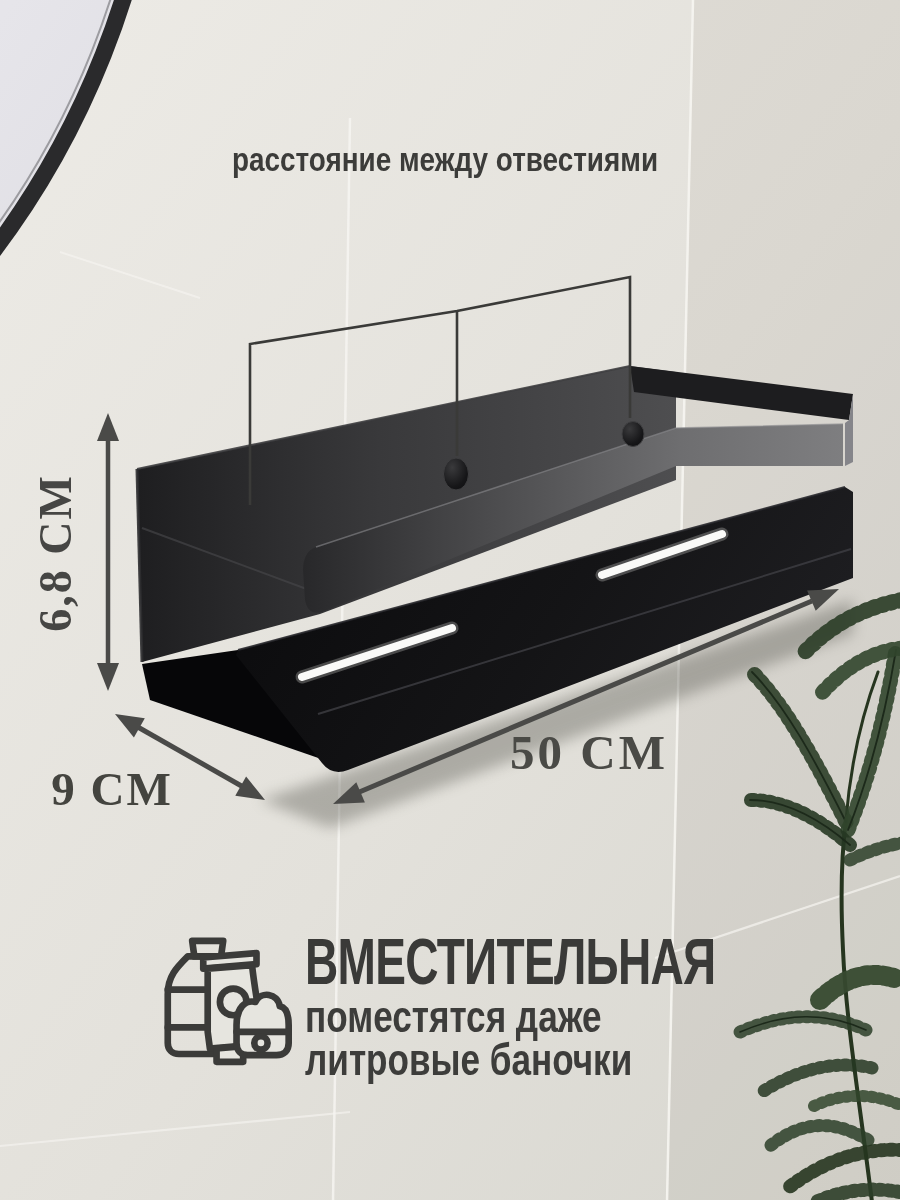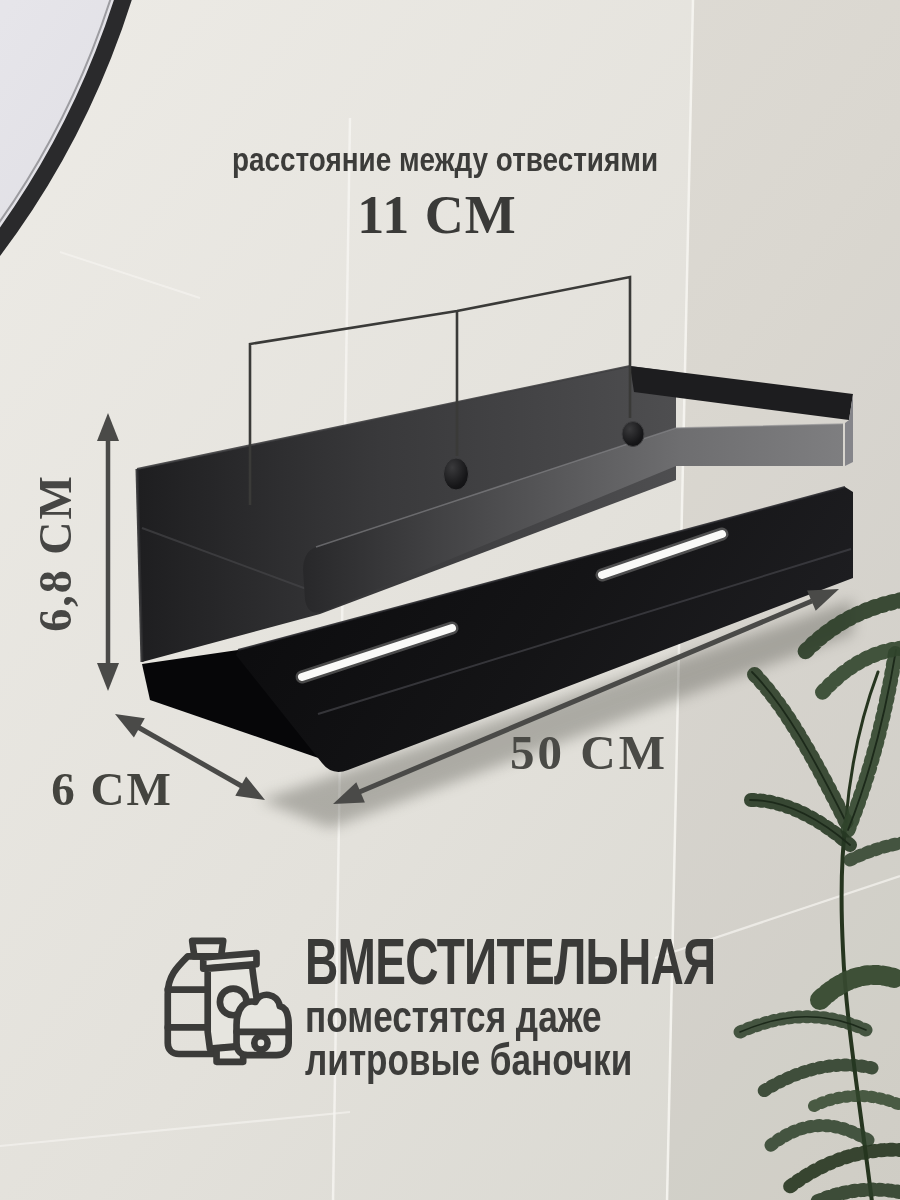--- a/index.html
+++ b/index.html
@@ -195,25 +195,24 @@
 
     <g fill="#4a4a48">
       <line x1="357" y1="793" x2="812" y2="601" stroke="#4a4a48" stroke-width="5"></line>
       <polygon points="333,804 364.9,802.4 356.3,782.2"></polygon>
       <polygon points="839,589 815.7,610.8 807.1,590.6"></polygon>
     </g>
   </svg>
 
   <div class="ann holes-label">расстояние между отвестиями</div>
 
-  <div class="ann holes-value serifdim">11 СМ</div>
 
   <div class="ann height-value serifdim">6,8 СМ</div>
 
-  <div class="ann depth-value serifdim">6 СМ</div>
+  <div class="ann depth-value serifdim">9 СМ</div>
 
   <div class="ann width-value serifdim">50 СМ</div>
 
   <svg class="icon-box" viewBox="0 0 64 64">
     <g stroke="#3b3b39" stroke-width="3" fill="none" stroke-linejoin="round" stroke-linecap="round">
 
       <path d="M19,4 L33,4 L32,11 L20,11 Z"></path>
       <path d="M17,11 L35,11 C39,16 43,20 43,28 L43,50 C43,53 41,55 38,55 L13,55 C10,55 8,53 8,50 L8,28 C8,20 12,16 17,11 Z"></path>
       <path d="M8,26 L43,26"></path>
       <path d="M8,43 L43,43"></path>

